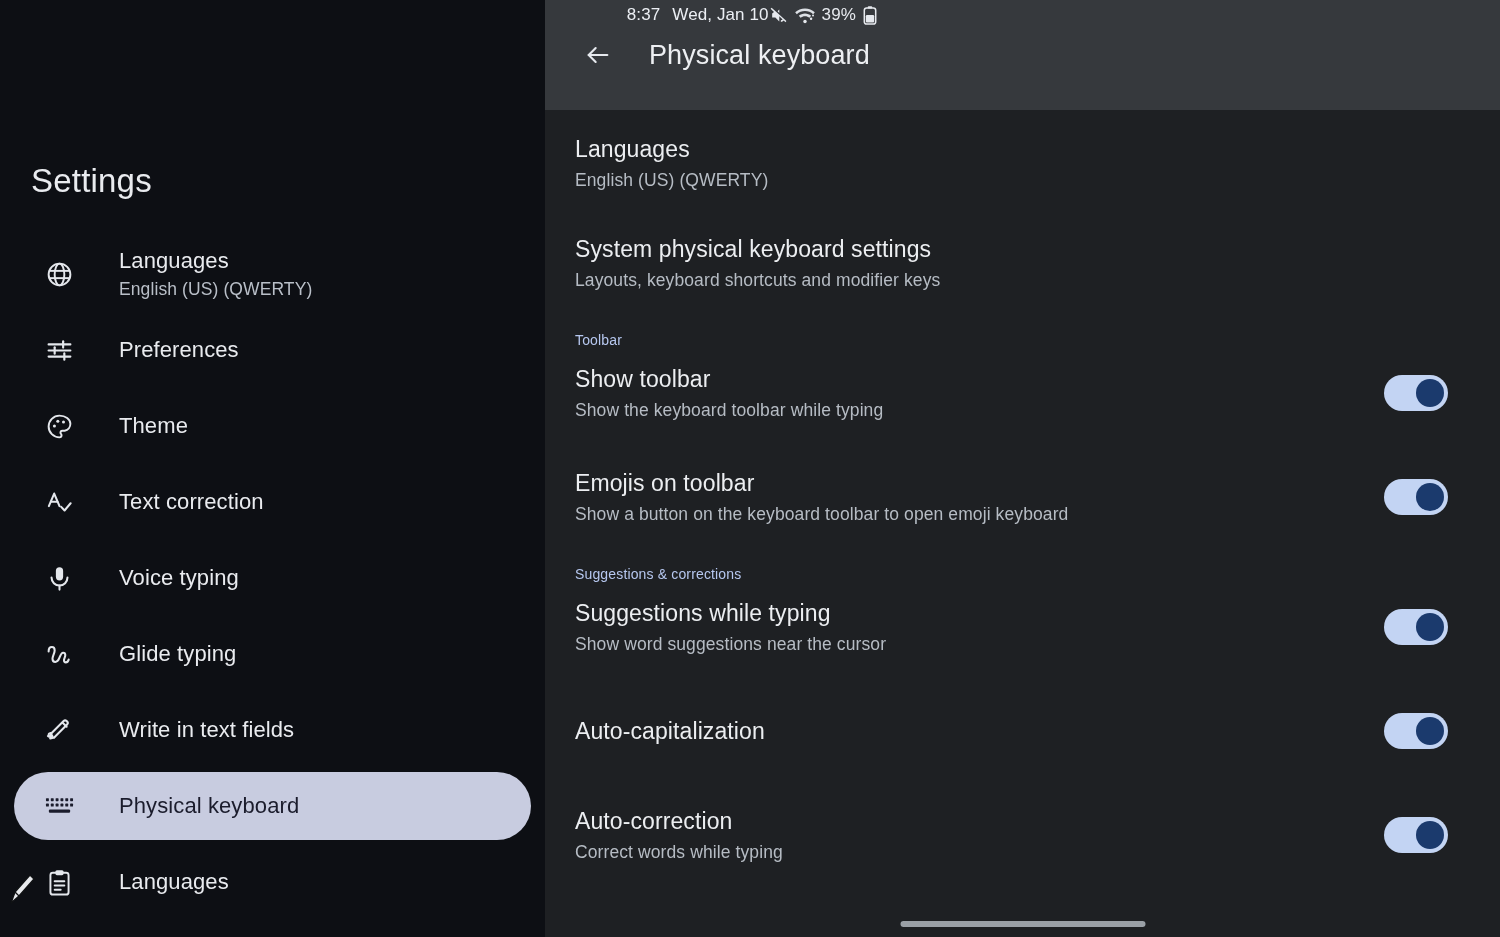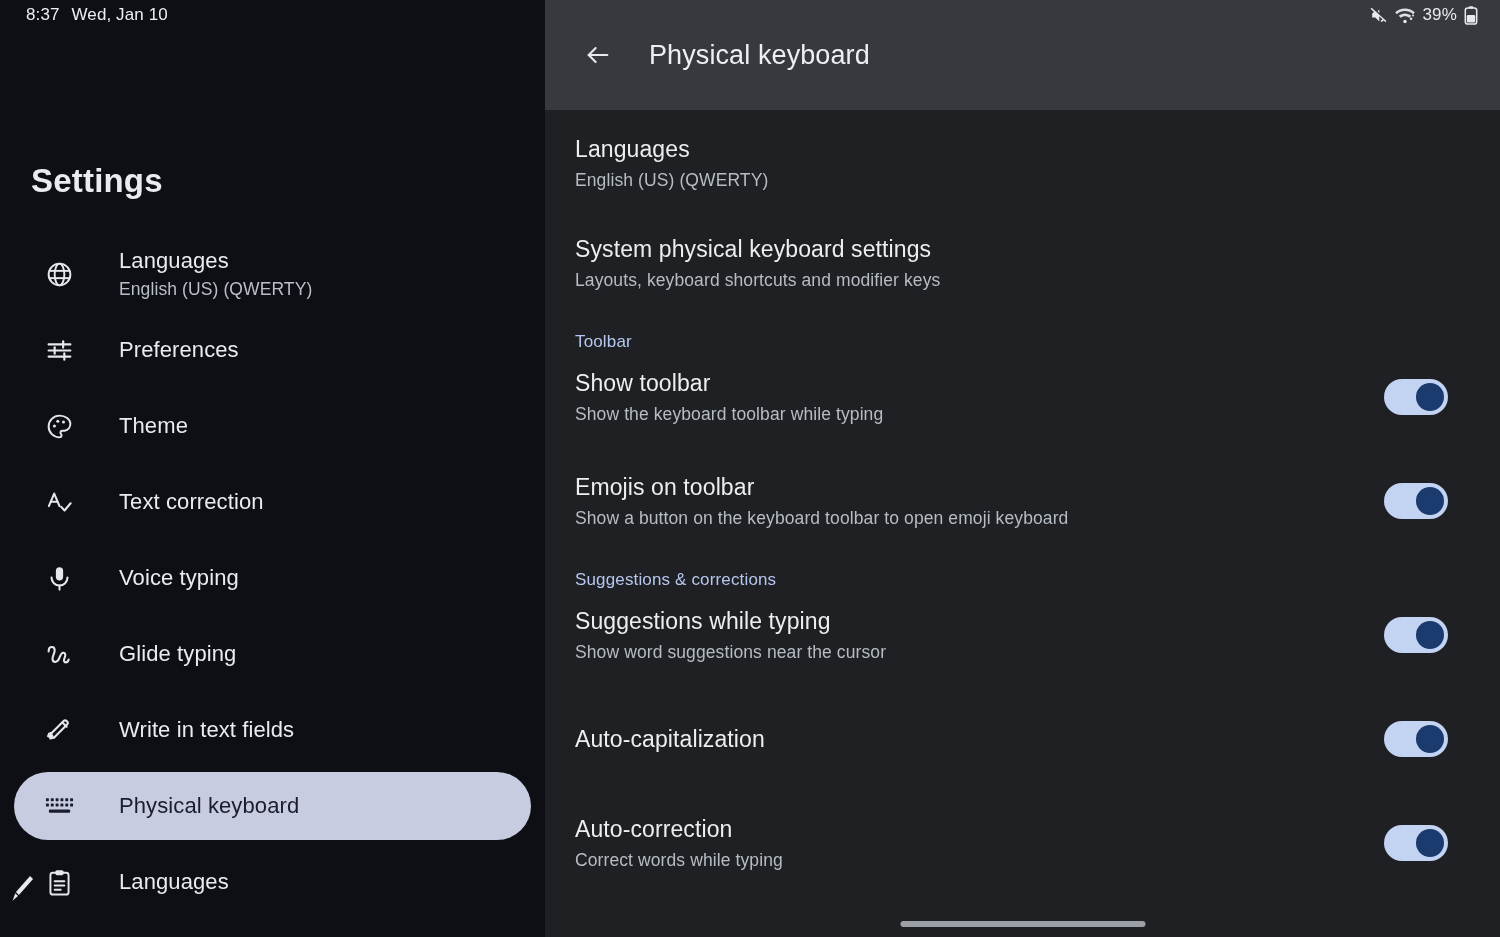--- a/index.html
+++ b/index.html
@@ -22,21 +22,21 @@
   }
 
   
   .status-bar {
     position: absolute;
     top: 0; left: 0;
     width: 1500px;
     height: 30px;
     display: flex;
     align-items: center;
-    justify-content: space-between;
+    justify-content: center;
     z-index: 40;
     pointer-events: none;
   }
   .status-left {
     display: flex;
     align-items: baseline;
     gap: 12px;
     padding-left: 26px;
     color: #eceff4;
     font-size: 17px;
@@ -61,21 +61,21 @@
     background: #0d0f14;
     flex: 0 0 545px;
     overflow: hidden;
   }
   .sidebar-title {
     position: absolute;
     left: 31px;
     top: 162px;
     font-size: 33px;
     color: #e9ebef;
-    font-weight: 700;
+    font-weight: 400;
     letter-spacing: 0.2px;
   }
   .nav-list {
     position: absolute;
     top: 240px;
     left: 0;
     width: 545px;
   }
   .nav-item {
     position: relative;
@@ -180,21 +180,21 @@
   }
   .setting-sub {
     font-size: 17.5px;
     color: #b6bcc4;
     margin-top: 6px;
     letter-spacing: 0.1px;
     line-height: 1.2;
   }
   .section-header {
     padding: 0 30px;
-    font-size: 17px;
+    font-size: 14px;
     color: #b6c7ef;
     letter-spacing: 0.15px;
     margin-bottom: 6px;
   }
 
   
   .toggle {
     position: relative;
     width: 64px;
     height: 36px;

